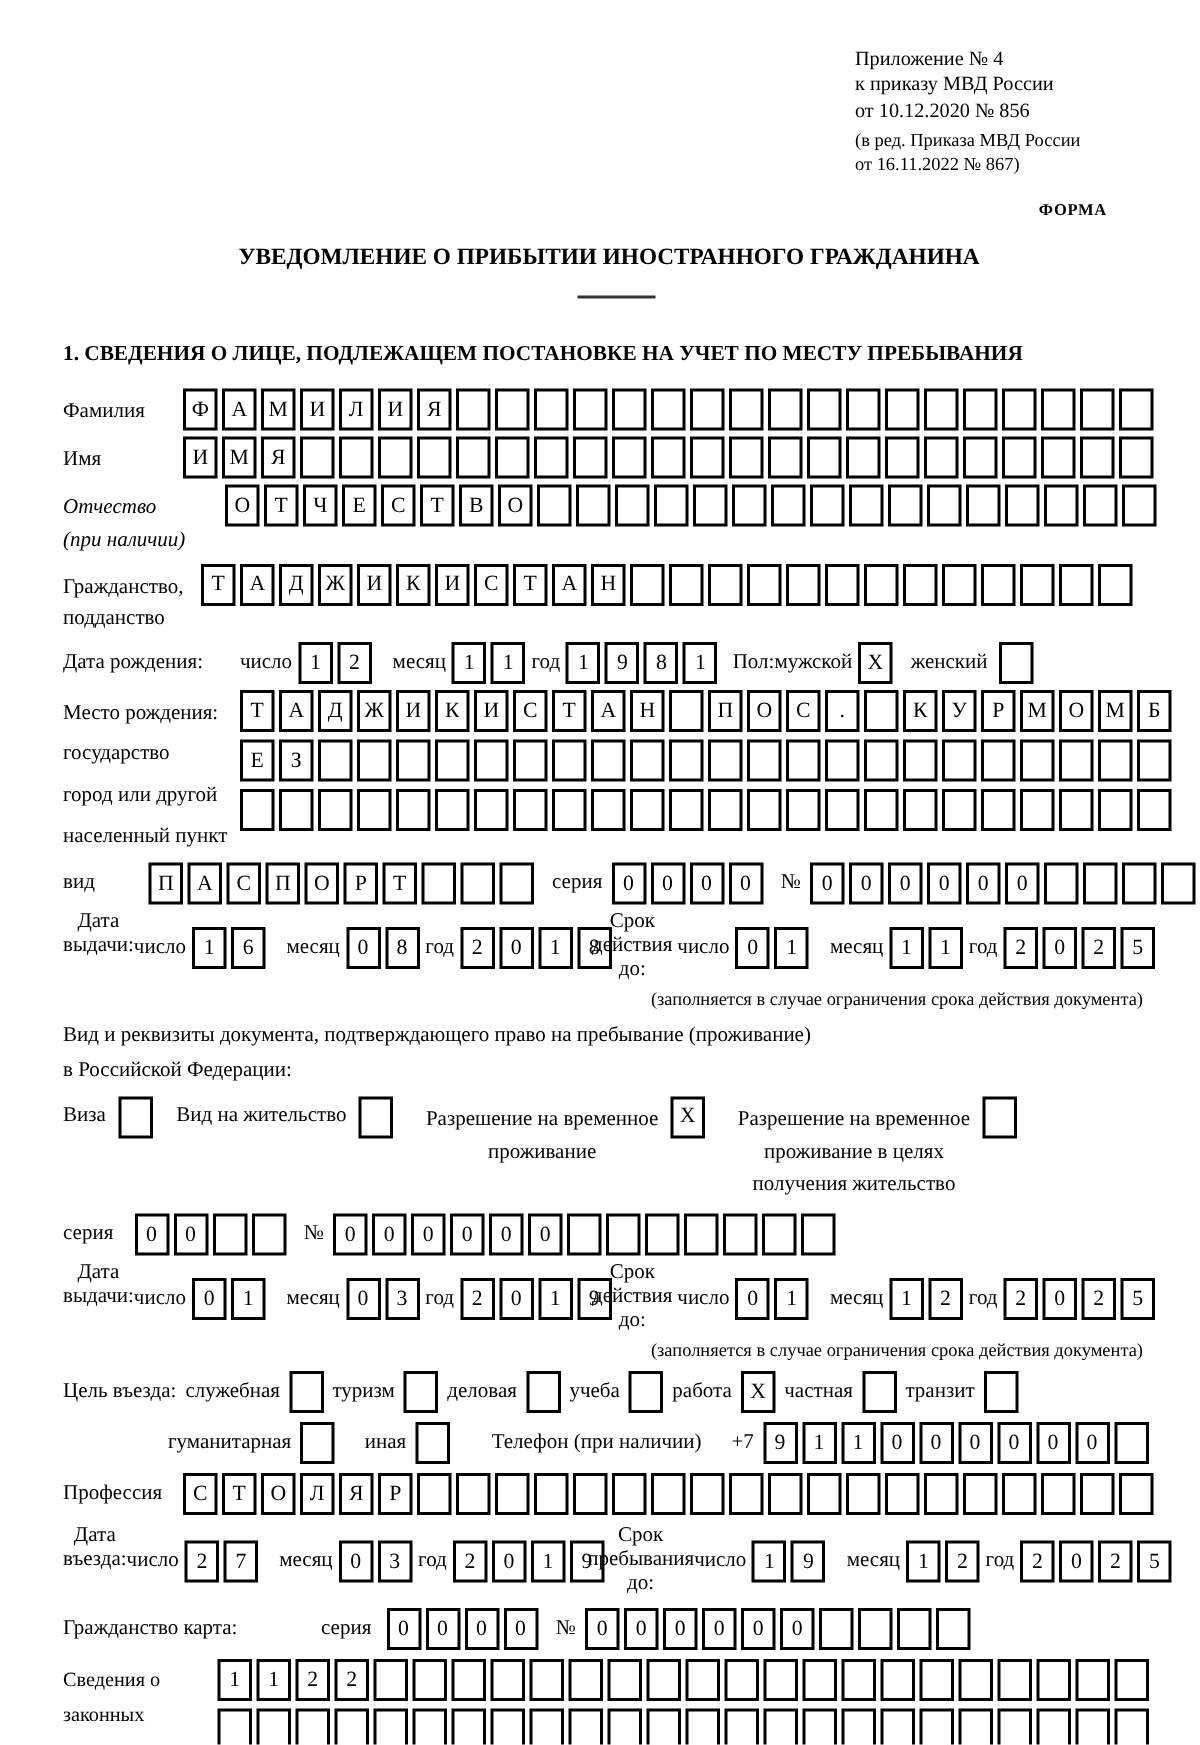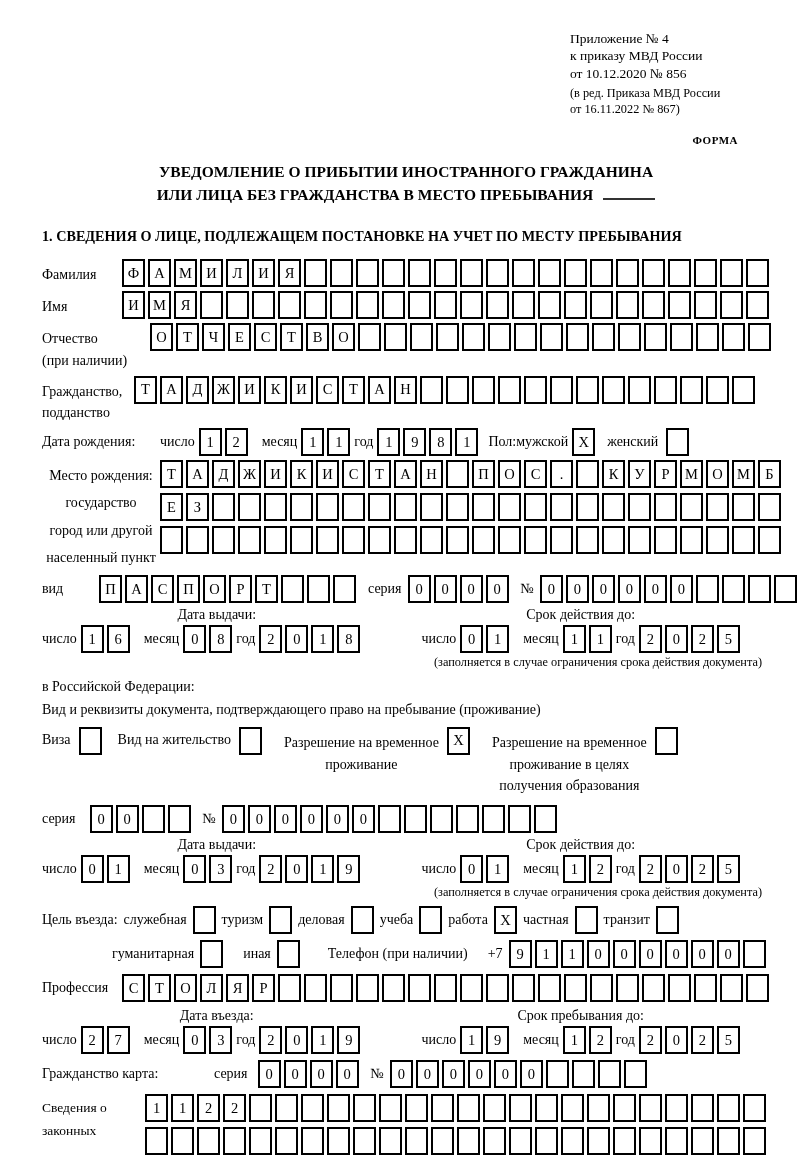--- a/index.html
+++ b/index.html
@@ -18,26 +18,26 @@
   .section-title{font-weight:bold;font-size:14.2px;margin-top:22px;margin-bottom:14px;}
 
   
   .boxes{display:inline-flex;gap:3px;vertical-align:middle;flex:0 0 auto;}
   .box{box-sizing:border-box;width:23px;height:28px;border:2px solid #000;background:#fff;
        display:flex;align-items:center;justify-content:center;font-size:14.5px;flex:0 0 auto;}
 
   .frow{display:flex;align-items:flex-start;margin-bottom:4px;}
   .frow.center{align-items:center;}
   .flabel{flex:0 0 auto;padding-top:5px;line-height:1.55;}
-  .lw80{width:80px;} .lw92{width:92px;} .lw108{width:108px;} .lw118{width:118px;} .lw57{width:57px;} .lw100{width:103px;} .lw170{width:172px;}
+  .lw80{width:80px;} .lw92{width:92px;} .lw108{width:108px;font-style:italic;} .lw118{width:118px;} .lw57{width:57px;} .lw100{width:103px;} .lw170{width:172px;}
   .stack{display:flex;flex-direction:column;gap:5px;}
 
   
   .dates{display:flex;margin-top:2px;}
-  .dates-col{display:flex;flex-direction:column;}
+  .dates-col{display:flex;}
   .dates-col.left{width:48%;}
   .dates-col.right{width:52%;}
   .dates-header{text-align:center;font-size:14px;margin-bottom:2px;}
   .date-line{display:flex;align-items:center;gap:4px;}
   .dl{flex:0 0 auto;}
   .dl.sp{margin-left:10px;}
   .note{font-size:12.3px;text-align:right;margin:2px 8px 6px 0;}
 
   
   .intro{line-height:1.6;margin-top:4px;}
@@ -70,21 +70,21 @@
       <div>(в ред. Приказа МВД России</div>
       <div>от 16.11.2022 № 867)</div>
     </div>
   </div>
 
   <div class="forma">ФОРМА</div>
 
   <div class="title">
     <div>УВЕДОМЛЕНИЕ О ПРИБЫТИИ ИНОСТРАННОГО ГРАЖДАНИНА</div>
     <div>
-      <span>ИЛИ ЛИЦА БЕЗ ГРАЖДАНСТВА В МЕСТО ПРЕБЫВАНИЯ</span><span class="title-blank"></span>
+      <span class="title-blank"></span>
     </div>
   </div>
 
   <div class="section-title">1. СВЕДЕНИЯ О ЛИЦЕ, ПОДЛЕЖАЩЕМ ПОСТАНОВКЕ НА УЧЕТ ПО МЕСТУ ПРЕБЫВАНИЯ</div>
 
   <div class="frow">
     <div class="flabel lw80">Фамилия</div>
     <div class="boxes">
         <div class="box">Ф</div>
         <div class="box">А</div>
@@ -234,21 +234,21 @@
     <span class="dl">мужской</span>
     <span class="boxes" style="margin:0 4px;">
         <div class="box">X</div>
       </span>
     <span class="dl" style="margin-left:8px;text-align:center;">женский</span>
     <span class="boxes" style="margin-left:8px;">
         <div class="box"></div>
       </span>
   </div>
 
-  <div class="frow" style="margin-top:4px;text-align:center;">
+  <div class="frow" style="margin-top:4px;">
     <div class="flabel lw118" style="line-height:1.95;padding-top:2px;">
       <div>Место рождения:</div>
       <div>государство</div>
       <div>город или другой</div>
       <div>населенный пункт</div>
     </div>
     <div class="stack">
       <div class="boxes">
           <div class="box">Т</div>
           <div class="box">А</div>
@@ -410,22 +410,22 @@
             <div class="box">0</div>
             <div class="box">2</div>
             <div class="box">5</div>
           </span>
       </div>
     </div>
   </div>
   <div class="note">(заполняется в случае ограничения срока действия документа)</div>
 
   <div class="intro">
+    <div>Вид и реквизиты документа, подтверждающего право на пребывание (проживание)</div>
     <div>в Российской Федерации:</div>
-    <div>Вид и реквизиты документа, подтверждающего право на пребывание (проживание)</div>
   </div>
 
   <div class="cb-row">
     <div class="cb-item">
       <span class="cb-label">Виза</span>
       <span class="boxes">
           <div class="box"></div>
         </span>
     </div>
     <div class="cb-item" style="margin-left:16px;">
@@ -440,21 +440,21 @@
         <div>проживание</div>
       </div>
       <span class="boxes">
           <div class="box">X</div>
         </span>
     </div>
     <div class="cb-item" style="margin-left:22px;">
       <div class="cb-multi">
         <div>Разрешение на временное</div>
         <div>проживание в целях</div>
-        <div>получения образования</div>
+        <div>получения жительство</div>
       </div>
       <span class="boxes">
           <div class="box"></div>
         </span>
     </div>
   </div>
 
   <div class="frow center" style="margin-top:6px;">
     <span>серия</span>
     <div class="boxes" style="margin-left:14px;">

